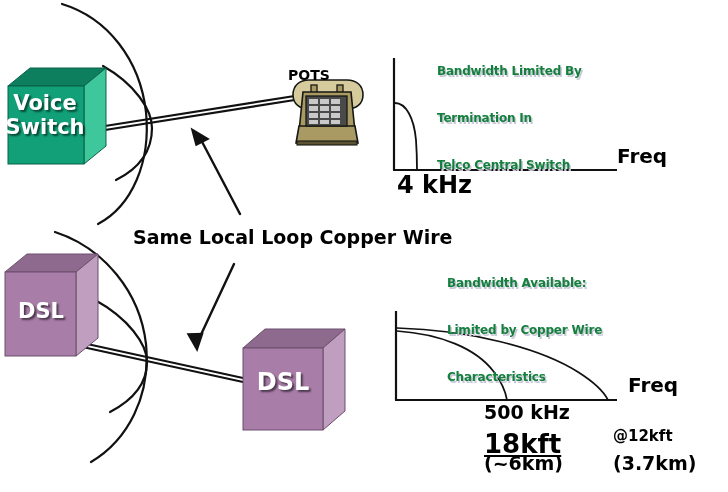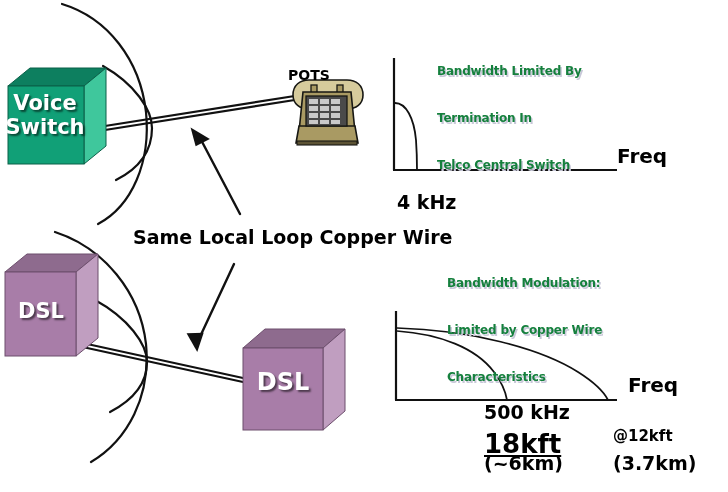--- a/index.html
+++ b/index.html
@@ -165,24 +165,24 @@
   <div class="txt black-label" style="left:105px; top:227px; font-size:19px;margin-left:28px;">Same Local Loop Copper Wire</div>
 
   <div class="txt blue-block" style="left:437px; top:33px;">
     <div>Bandwidth Limited By</div>
     <div>Termination In</div>
     <div>Telco Central Switch</div>
   </div>
 
   <div class="txt black-label" style="left:617px; top:145px; font-size:20px;">Freq</div>
 
-  <div class="txt black-label" style="left:397px; top:192px; font-size:19px;">4 kHz</div>
+  <div class="txt black-label" style="left:397px; top:172px; font-size:24px;">4 kHz</div>
 
   <div class="txt blue-block" style="left:447px; top:245px;">
-    <div>Bandwidth Modulation:</div>
+    <div>Bandwidth Available:</div>
     <div>Limited by Copper Wire</div>
     <div>Characteristics</div>
   </div>
 
   <div class="txt black-label" style="left:628px; top:374px; font-size:20px;">Freq</div>
 
   <div class="txt black-label" style="left:484px; top:402px; font-size:19px;">500 kHz</div>
   <div class="txt black-label" style="left:484px; top:430px; font-size:26px;text-decoration:underline;">18kft</div>
   <div class="txt black-label" style="left:484px; top:453px; font-size:19px;">(~6km)</div>
 

